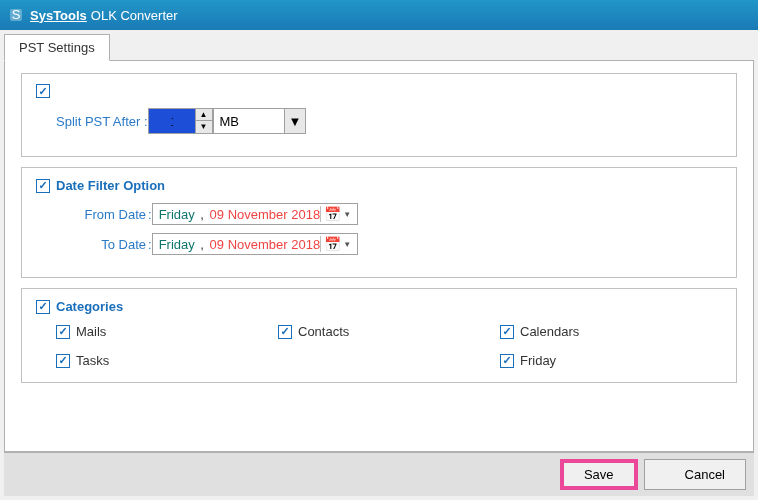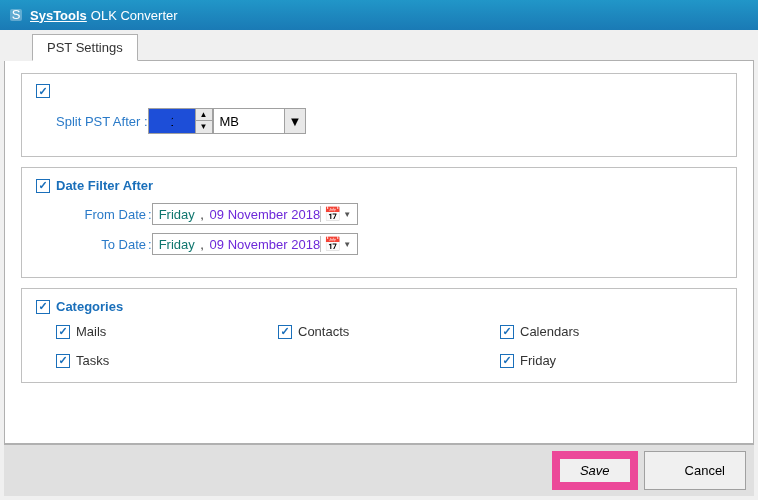--- a/index.html
+++ b/index.html
@@ -29,21 +29,20 @@
       height: calc(500px - 30px);
       display: flex;
       flex-direction: column;
     }
 
     .tab-bar {
       display: flex;
       background: #f0f0f0;
       border-bottom: 1px solid #b0b0b0;
       margin-bottom: 0;
-      margin-left: 28px;
     }
 
     .tab {
       padding: 5px 14px;
       background: white;
       border: 1px solid #b0b0b0;
       border-bottom: 1px solid white;
       margin-bottom: -1px;
       font-size: 13px;
       color: #333;
@@ -186,21 +185,21 @@
       gap: 0;
     }
 
     .date-day {
       color: #0f766e;
       font-size: 13px;
     }
 
     .date-sep { color: #333; margin: 0 2px; }
 
-    .date-rest { color: #6d28d9; font-size: 13px; }
+    .date-rest { color: #ef4444; font-size: 13px; }
 
     .date-btn {
       margin-left: auto;
       border-left: 1px solid #c0c0c0;
       padding-left: 4px;
       display: flex;
       align-items: center;
       gap: 2px;
       cursor: pointer;
       background: none;
@@ -255,23 +254,22 @@
     .btn {
       padding: 4px 20px;
       font-size: 13px;
       cursor: pointer;
       background: #f0f0f0;
       border: 1px solid #a0a0a0;
       min-width: 60px;
     }
 
     .btn-save {
-      border: 8px solid #ec4899;
+      border: 4px solid #ec4899;
       font-weight: normal;
-      font-style: italic;
     }
 
     .btn-cancel {
       border: 1px solid #a0a0a0;
       padding-left: 40px;
     }
 
     .colon { margin-left: 2px; color: #2a7ac8; }
   </style>
 </head>
@@ -314,21 +312,21 @@
           <div class="select-arrow">
             <span>▼</span>
           </div>
         </div>
       </div>
     </div>
 
     <div class="section">
       <div class="section-header">
         <div class="checkbox-custom checked"></div>
-        <span>Date Filter After</span>
+        <span>Date Filter Option</span>
       </div>
       <div class="form-row">
         <span class="form-label">From Date</span>
         <span class="colon">:</span>
         <div class="date-field">
           <span class="date-day">Friday</span>
           <span class="date-sep">&nbsp;,&nbsp;</span>
           <span class="date-rest">09 November 2018</span>
           <button class="date-btn">
             <span class="calendar-icon">📅</span>

